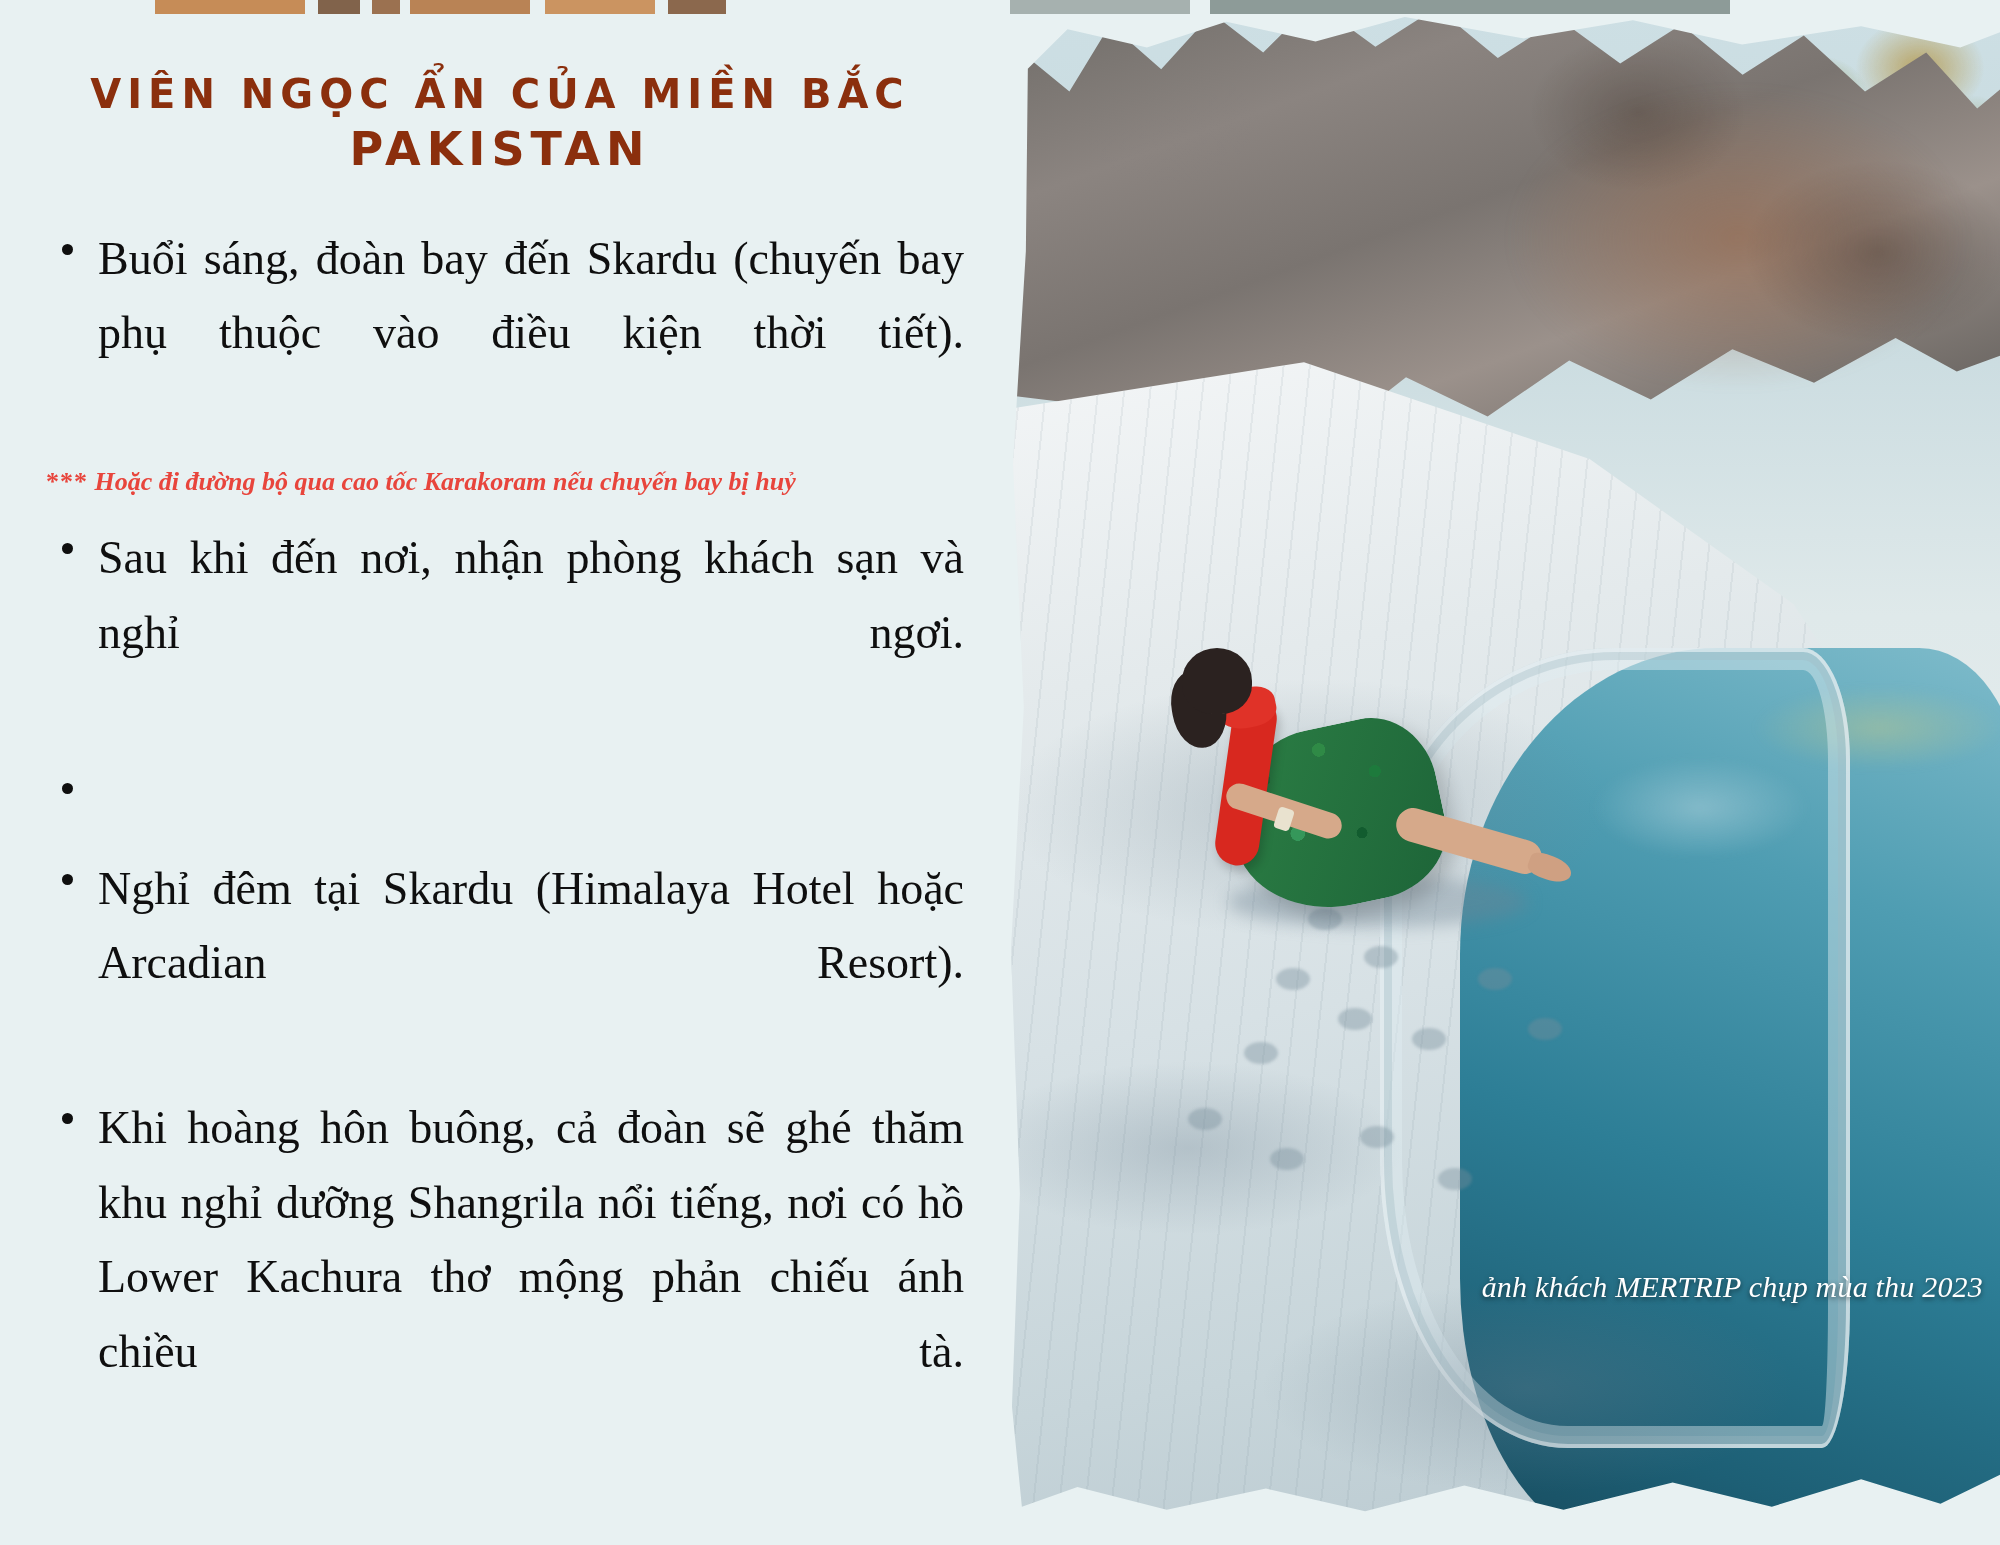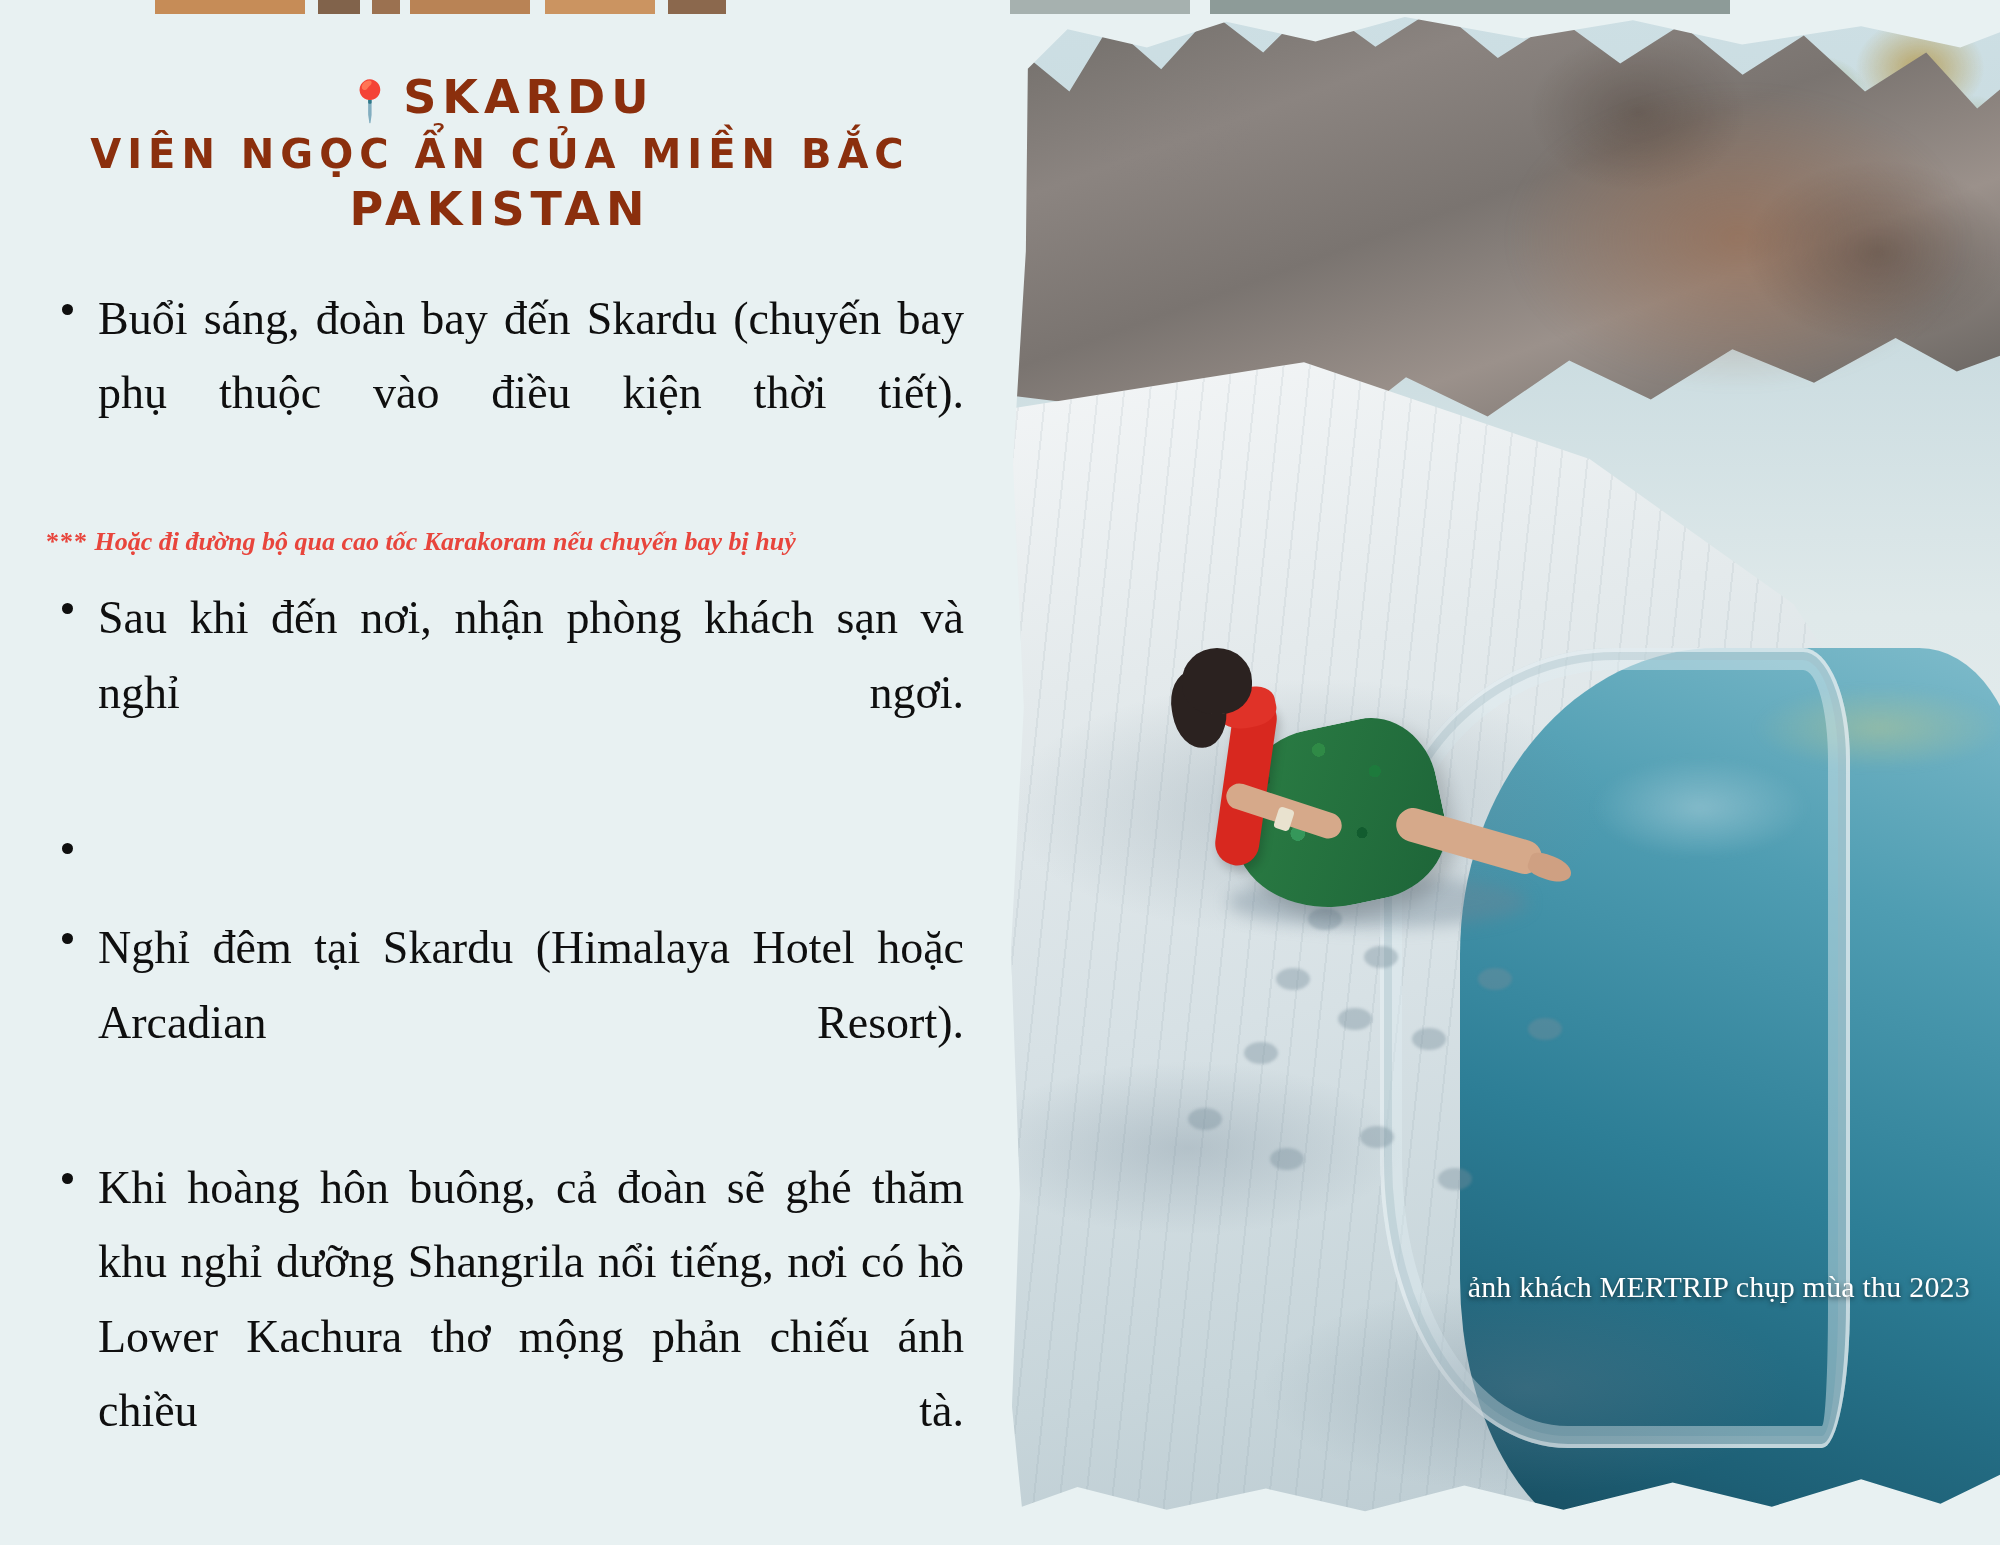--- a/index.html
+++ b/index.html
@@ -359,50 +359,48 @@
   .fig-shadow {
     position: absolute; left: 70px; top: 228px;
     width: 300px; height: 52px;
     background: rgba(110,132,146,.38);
     border-radius: 50%;
     filter: blur(8px);
   }
 
   .photo-caption {
     position: absolute;
-    right: 30px;
+    right: 17px;
     bottom: 224px;
     font-family: "Liberation Serif", serif;
     font-size: 30px;
     color: #ffffff;
     text-shadow: 0 2px 5px rgba(0,0,0,.55);
     white-space: nowrap;
     letter-spacing: .2px;
+    font-style: italic;
   }
 </style>
 </head>
 <body>
 
 <div class="top-strip">
   <span class="chip c1"></span>
   <span class="chip c2"></span>
   <span class="chip c3"></span>
   <span class="chip c4"></span>
   <span class="chip c5"></span>
   <span class="chip c6"></span>
   <span class="chip c7"></span>
   <span class="chip c8"></span>
 </div>
 
 <div class="left-col">
 
   <div class="title-block">
-    <div class="title-line l1">
-      <span class="pin">📍</span><span>SKARDU</span>
-    </div>
     <div class="title-line l2">VIÊN NGỌC ẨN CỦA MIỀN BẮC</div>
     <div class="title-line l3">Pakistan</div>
   </div>
 
   <div class="content">
 
     <ul class="bullets">
       <li>
         <span class="dot"></span>
         <span>Buổi sáng, đoàn bay đến Skardu (chuyến bay phụ thuộc vào điều kiện thời tiết).</span>

